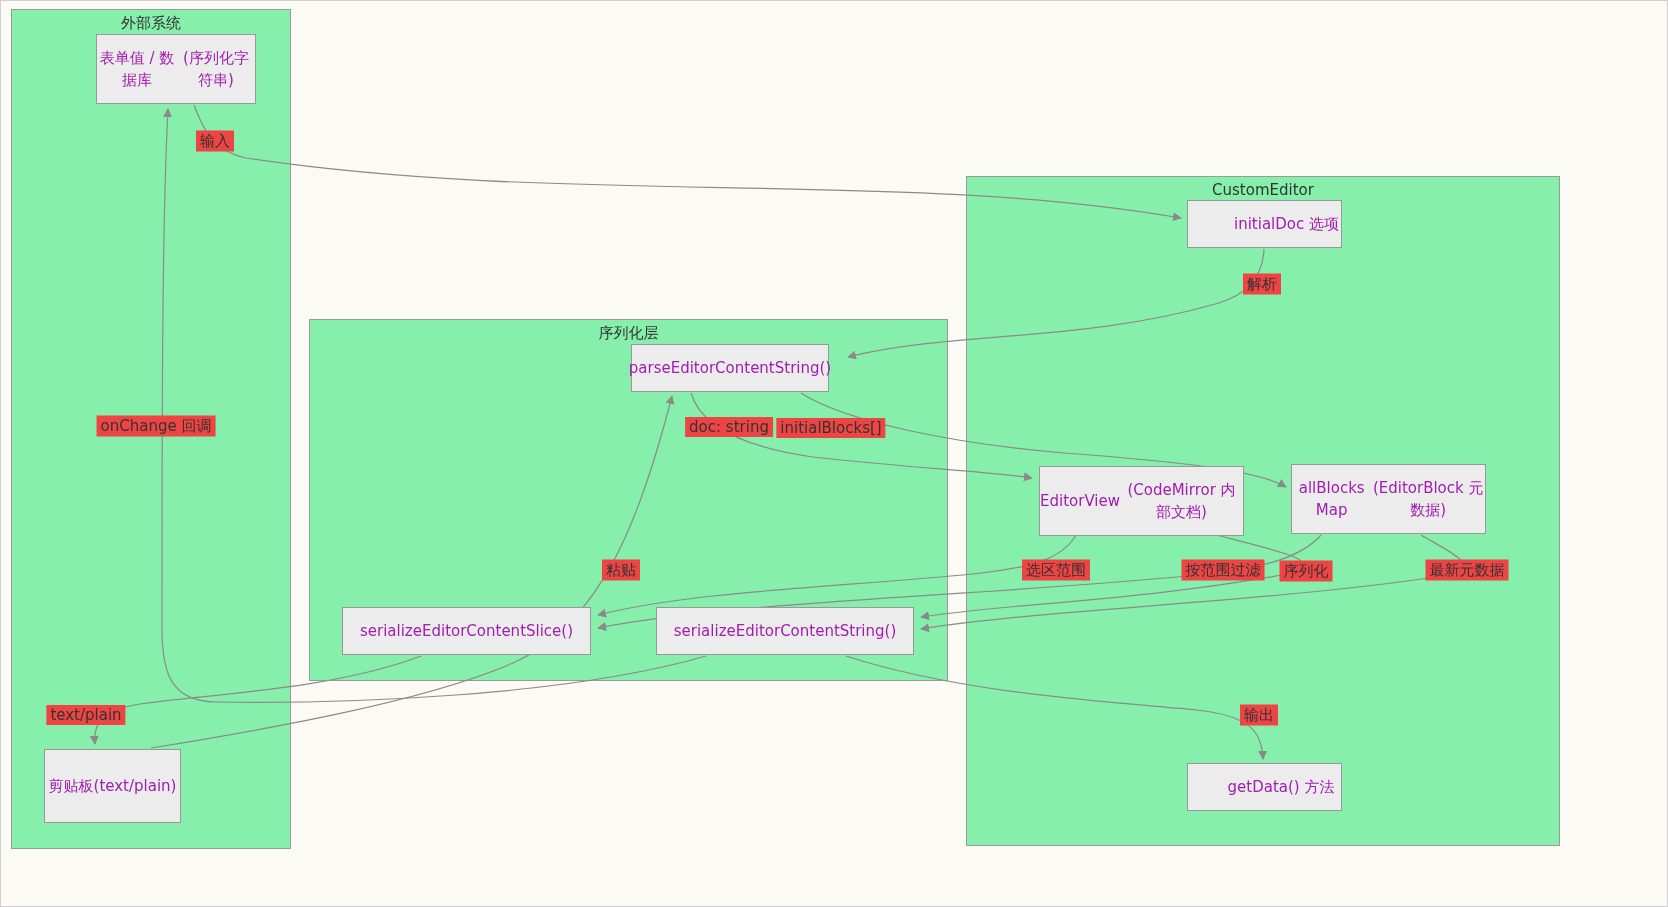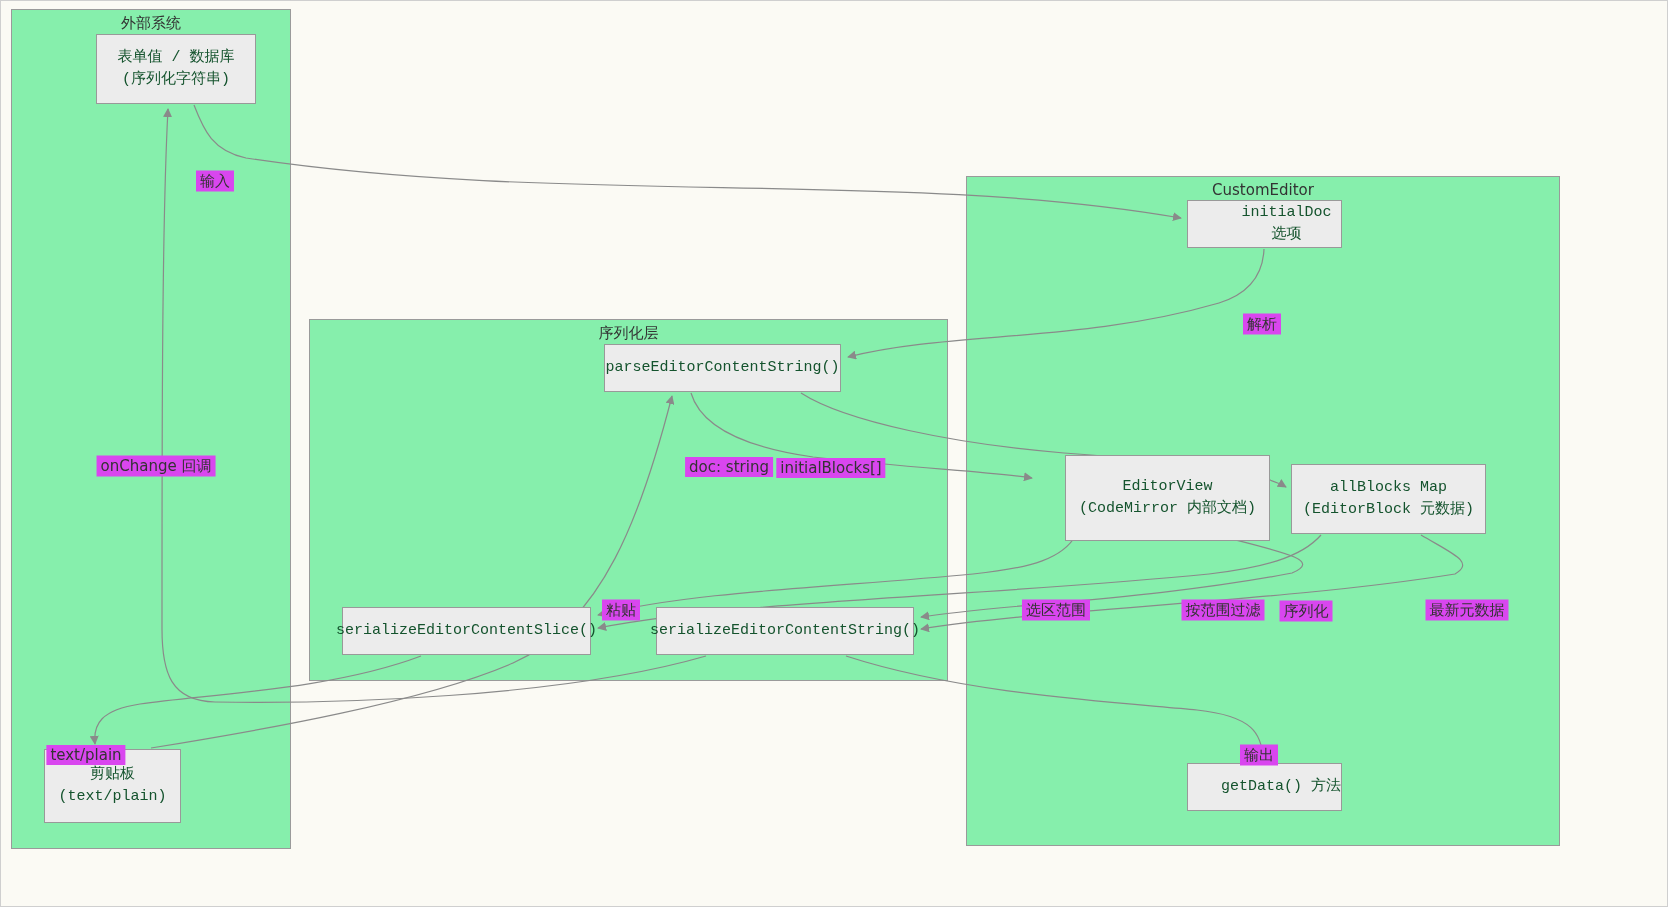--- a/index.html
+++ b/index.html
@@ -41,49 +41,46 @@
     fill: none;
     stroke: #8a8a8a;
     stroke-width: 1.2;
   }
 
   .node {
     position: absolute;
     background: #ececec;
     border: 1px solid #999999;
     display: flex;
-    flex-direction: column;
     align-items: center;
     justify-content: center;
     text-align: center;
     font-size: 15px;
-    color: #14532d;
+    color: #a21caf;
     line-height: 1.5;
     box-sizing: border-box;
-    font-family: Liberation Mono, monospace;
   }
   #n-formdb     { left: 95px;   top: 33px;  width: 160px; height: 70px; }
   #n-clipboard  { left: 43px;   top: 748px; width: 137px; height: 74px; }
   #n-initialdoc { left: 1186px; top: 199px; width: 155px; height: 48px; padding-left: 44px; }
-  #n-parse      { left: 603px;  top: 343px; width: 237px; height: 48px; }
+  #n-parse      { left: 630px;  top: 343px; width: 198px; height: 48px; }
   #n-slice      { left: 341px;  top: 606px; width: 249px; height: 48px; }
   #n-string     { left: 655px;  top: 606px; width: 258px; height: 48px; }
-  #n-editorview { left: 1038px; top: 454px; width: 205px; height: 86px; margin-left: 26px; }
+  #n-editorview { left: 1038px; top: 465px; width: 205px; height: 70px; }
   #n-allblocks  { left: 1290px; top: 463px; width: 195px; height: 70px; }
   #n-getdata    { left: 1186px; top: 762px; width: 155px; height: 48px; padding-left: 33px; }
 
   .elabel {
     position: absolute;
     transform: translate(-50%, -50%);
-    background: #d946ef;
+    background: #ef4444;
     padding: 1px 4px;
     font-size: 15px;
     color: #333333;
     white-space: nowrap;
-    margin-top: 40px;
   }
   #l-input           { left: 214px;  top: 140px; }
   #l-parse           { left: 1261px; top: 283px; }
   #l-doc-string      { left: 728px;  top: 426px; }
   #l-initial-blocks  { left: 830px;  top: 427px; }
   #l-paste           { left: 620px;  top: 569px; }
   #l-selection-range { left: 1055px; top: 569px; }
   #l-filter-by-range { left: 1222px; top: 569px; }
   #l-serialize       { left: 1305px; top: 570px; }
   #l-latest-metadata { left: 1466px; top: 569px; }

